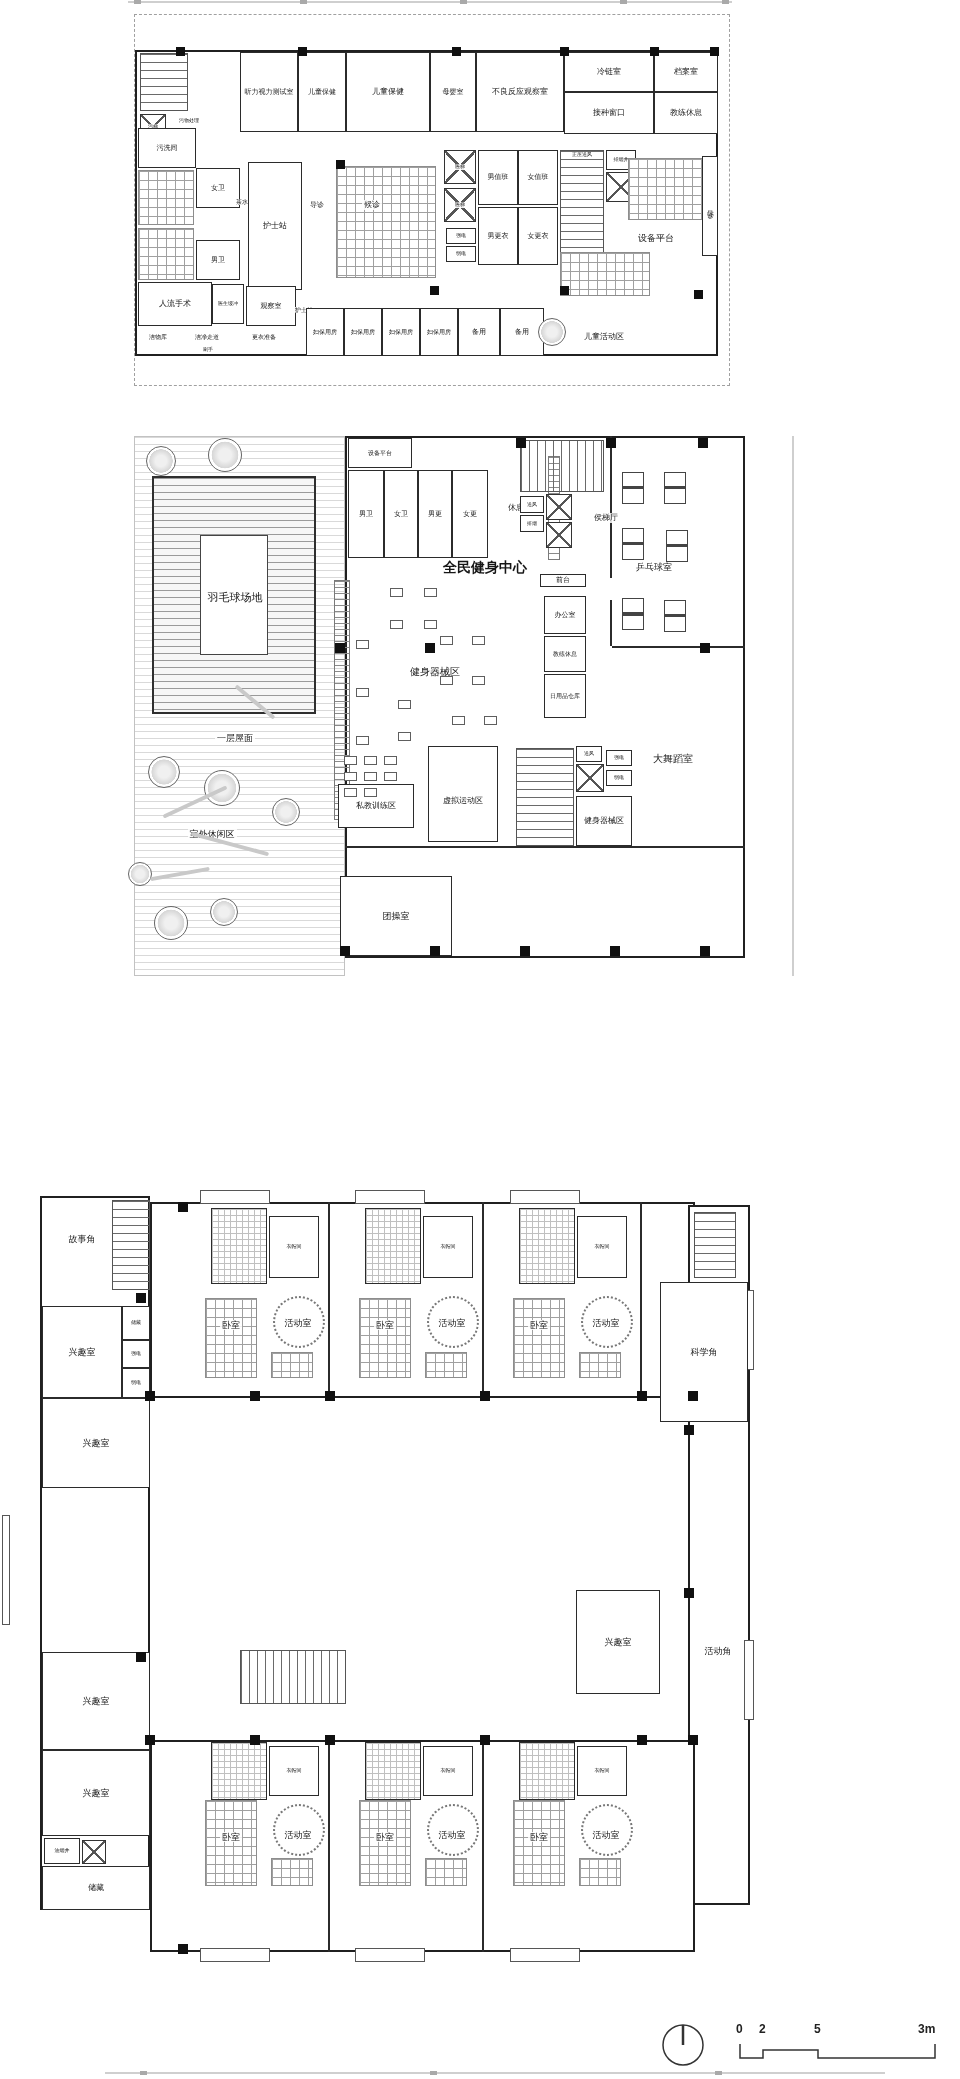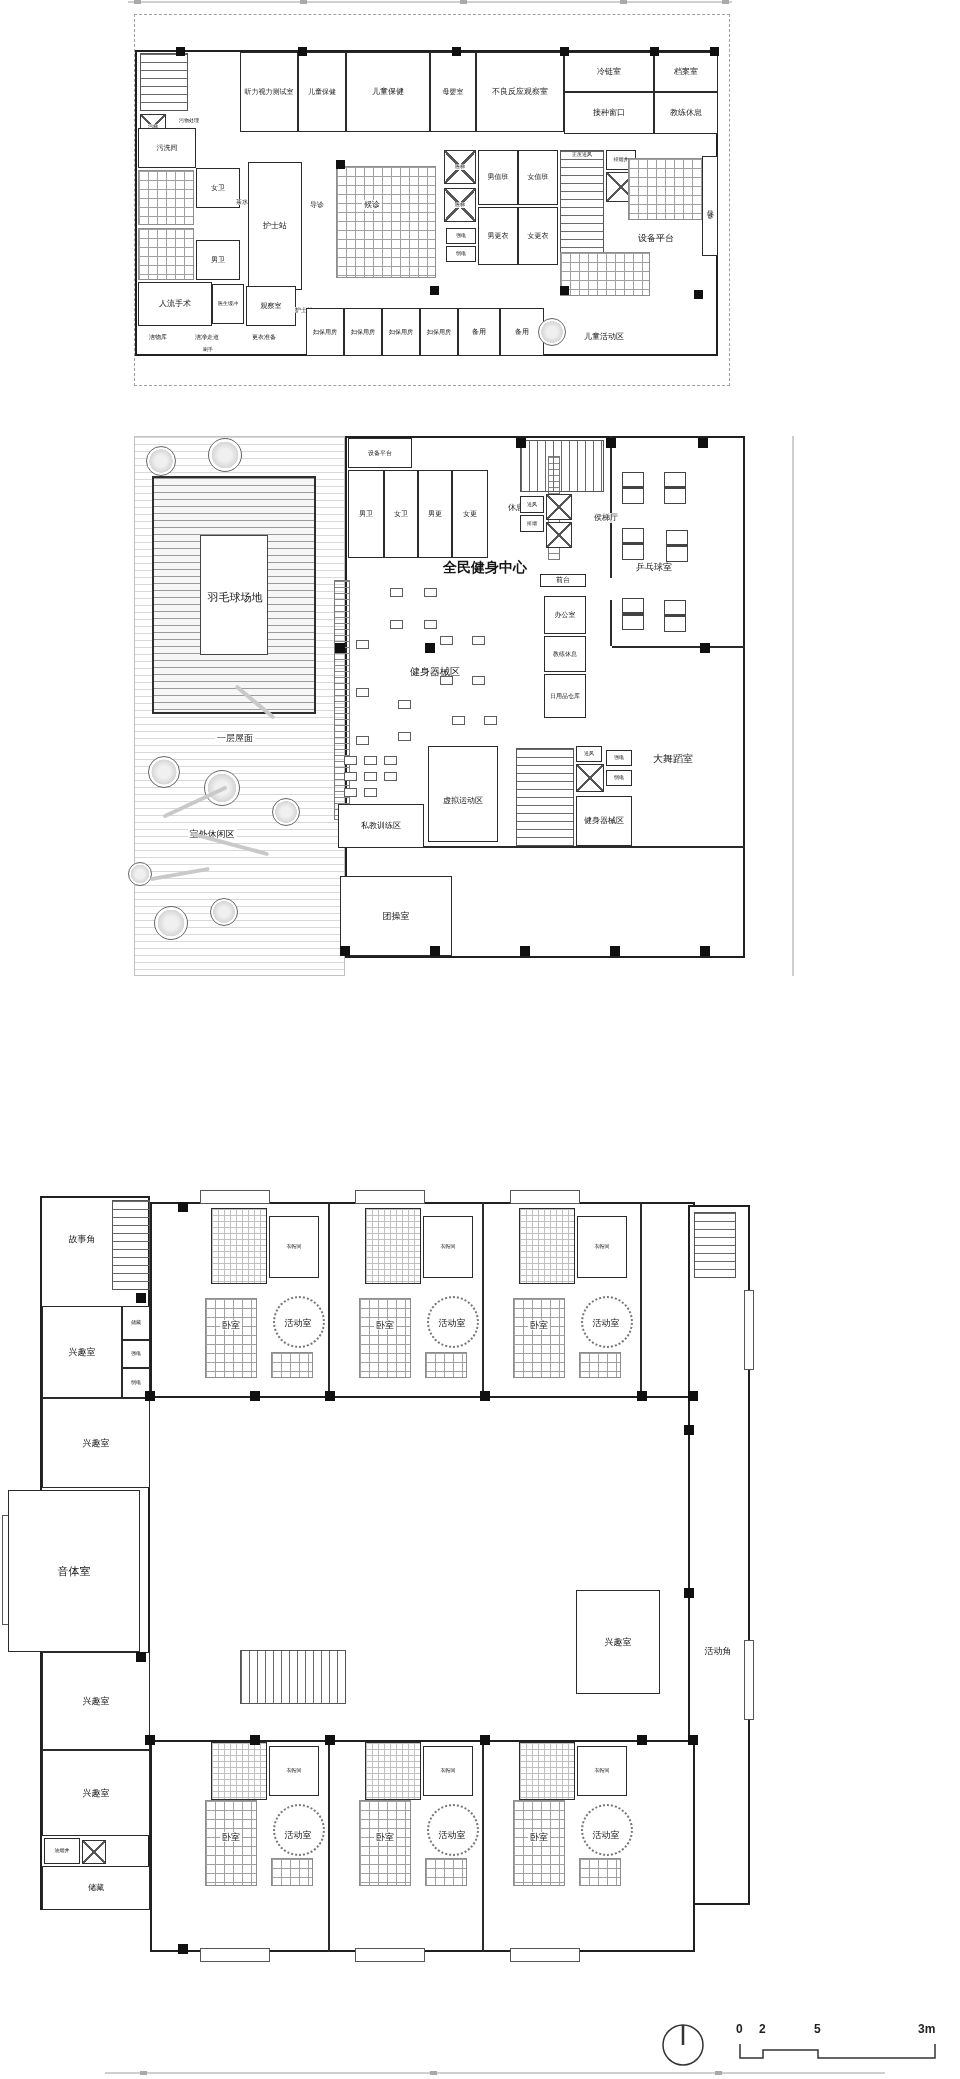--- a/index.html
+++ b/index.html
@@ -308,21 +308,21 @@
     <div class="el equip" style="left: 440px; top: 676px; width: 13px; height: 9px;"></div>
     <div class="el equip" style="left: 472px; top: 676px; width: 13px; height: 9px;"></div>
     <div class="el equip" style="left: 452px; top: 716px; width: 13px; height: 9px;"></div>
     <div class="el equip" style="left: 484px; top: 716px; width: 13px; height: 9px;"></div>
     <div class="el equip" style="left: 440px; top: 752px; width: 13px; height: 9px;"></div>
     <div class="el equip" style="left: 472px; top: 752px; width: 13px; height: 9px;"></div>
     <div class="el room" style="left: 428px; top: 746px; width: 70px; height: 96px;"></div>
     <div class="el zone" style="left: 430px; top: 794px; width: 66px; height: 14px; font-size: 8px;">
       <span class="lbl">虚拟运动区</span>
     </div>
-    <div class="el room" style="left: 338px; top: 804px; width: 86px; height: 44px; font-size: 8px;">
+    <div class="el room" style="left: 338px; top: 784px; width: 76px; height: 44px; font-size: 8px;">
       <span class="lbl">私教训练区</span>
     </div>
     <div class="el equip" style="left: 344px; top: 756px; width: 13px; height: 9px;"></div>
     <div class="el equip" style="left: 364px; top: 756px; width: 13px; height: 9px;"></div>
     <div class="el equip" style="left: 384px; top: 756px; width: 13px; height: 9px;"></div>
     <div class="el equip" style="left: 344px; top: 772px; width: 13px; height: 9px;"></div>
     <div class="el equip" style="left: 364px; top: 772px; width: 13px; height: 9px;"></div>
     <div class="el equip" style="left: 384px; top: 772px; width: 13px; height: 9px;"></div>
     <div class="el equip" style="left: 344px; top: 788px; width: 13px; height: 9px;"></div>
     <div class="el equip" style="left: 364px; top: 788px; width: 13px; height: 9px;"></div>
@@ -382,23 +382,20 @@
     </div>
     <div class="el room" style="left: 122px; top: 1340px; width: 28px; height: 28px; font-size: 5px;">
       <span class="lbl">强电</span>
     </div>
     <div class="el room" style="left: 122px; top: 1368px; width: 28px; height: 30px; font-size: 5px;">
       <span class="lbl">弱电</span>
     </div>
     <div class="el room" style="left: 42px; top: 1398px; width: 108px; height: 90px; font-size: 9px;">
       <span class="lbl">兴趣室</span>
     </div>
-    <div class="el room" style="left: 8px; top: 1490px; width: 132px; height: 162px; font-size: 11px;">
-      <span class="lbl">音体室</span>
-    </div>
     <div class="el room" style="left: 42px; top: 1652px; width: 108px; height: 98px; font-size: 9px;">
       <span class="lbl">兴趣室</span>
     </div>
     <div class="el room" style="left: 42px; top: 1750px; width: 108px; height: 86px; font-size: 9px;">
       <span class="lbl">兴趣室</span>
     </div>
     <div class="el room" style="left: 44px; top: 1838px; width: 36px; height: 26px; font-size: 5px;">
       <span class="lbl">油烟井</span>
     </div>
     <div class="el shaft" style="left: 82px; top: 1840px; width: 24px; height: 24px;"></div>
@@ -440,20 +437,23 @@
     </div>
     <div class="el seats" style="left: 513px; top: 1298px; width: 52px; height: 80px;"></div>
     <div class="el zone" style="left: 515px; top: 1318px; width: 48px; height: 14px; font-size: 9px;">
       <span class="lbl">卧室</span>
     </div>
     <div class="el circle-chairs" style="left: 581px; top: 1296px; width: 52px; height: 52px;"></div>
     <div class="el zone" style="left: 575px; top: 1316px; width: 62px; height: 14px; font-size: 9px;">
       <span class="lbl">活动室</span>
     </div>
     <div class="el seats" style="left: 579px; top: 1352px; width: 42px; height: 26px;"></div>
+    <div class="el room" style="left: 660px; top: 1282px; width: 88px; height: 140px; font-size: 9px;">
+      <span class="lbl">科学角</span>
+    </div>
     <div class="el stair-v" style="left: 694px; top: 1212px; width: 42px; height: 66px;"></div>
     <div class="el room" style="left: 576px; top: 1590px; width: 84px; height: 104px; font-size: 9px;">
       <span class="lbl">兴趣室</span>
     </div>
     <div class="el zone" style="left: 688px; top: 1642px; width: 60px; height: 18px; font-size: 9px;">
       <span class="lbl">活动角</span>
     </div>
     <div class="el stair" style="left: 240px; top: 1650px; width: 106px; height: 54px;"></div>
     <div class="el wash" style="left: 211px; top: 1742px; width: 56px; height: 58px;"></div>
     <div class="el room" style="left: 269px; top: 1746px; width: 50px; height: 50px; font-size: 5px;">

